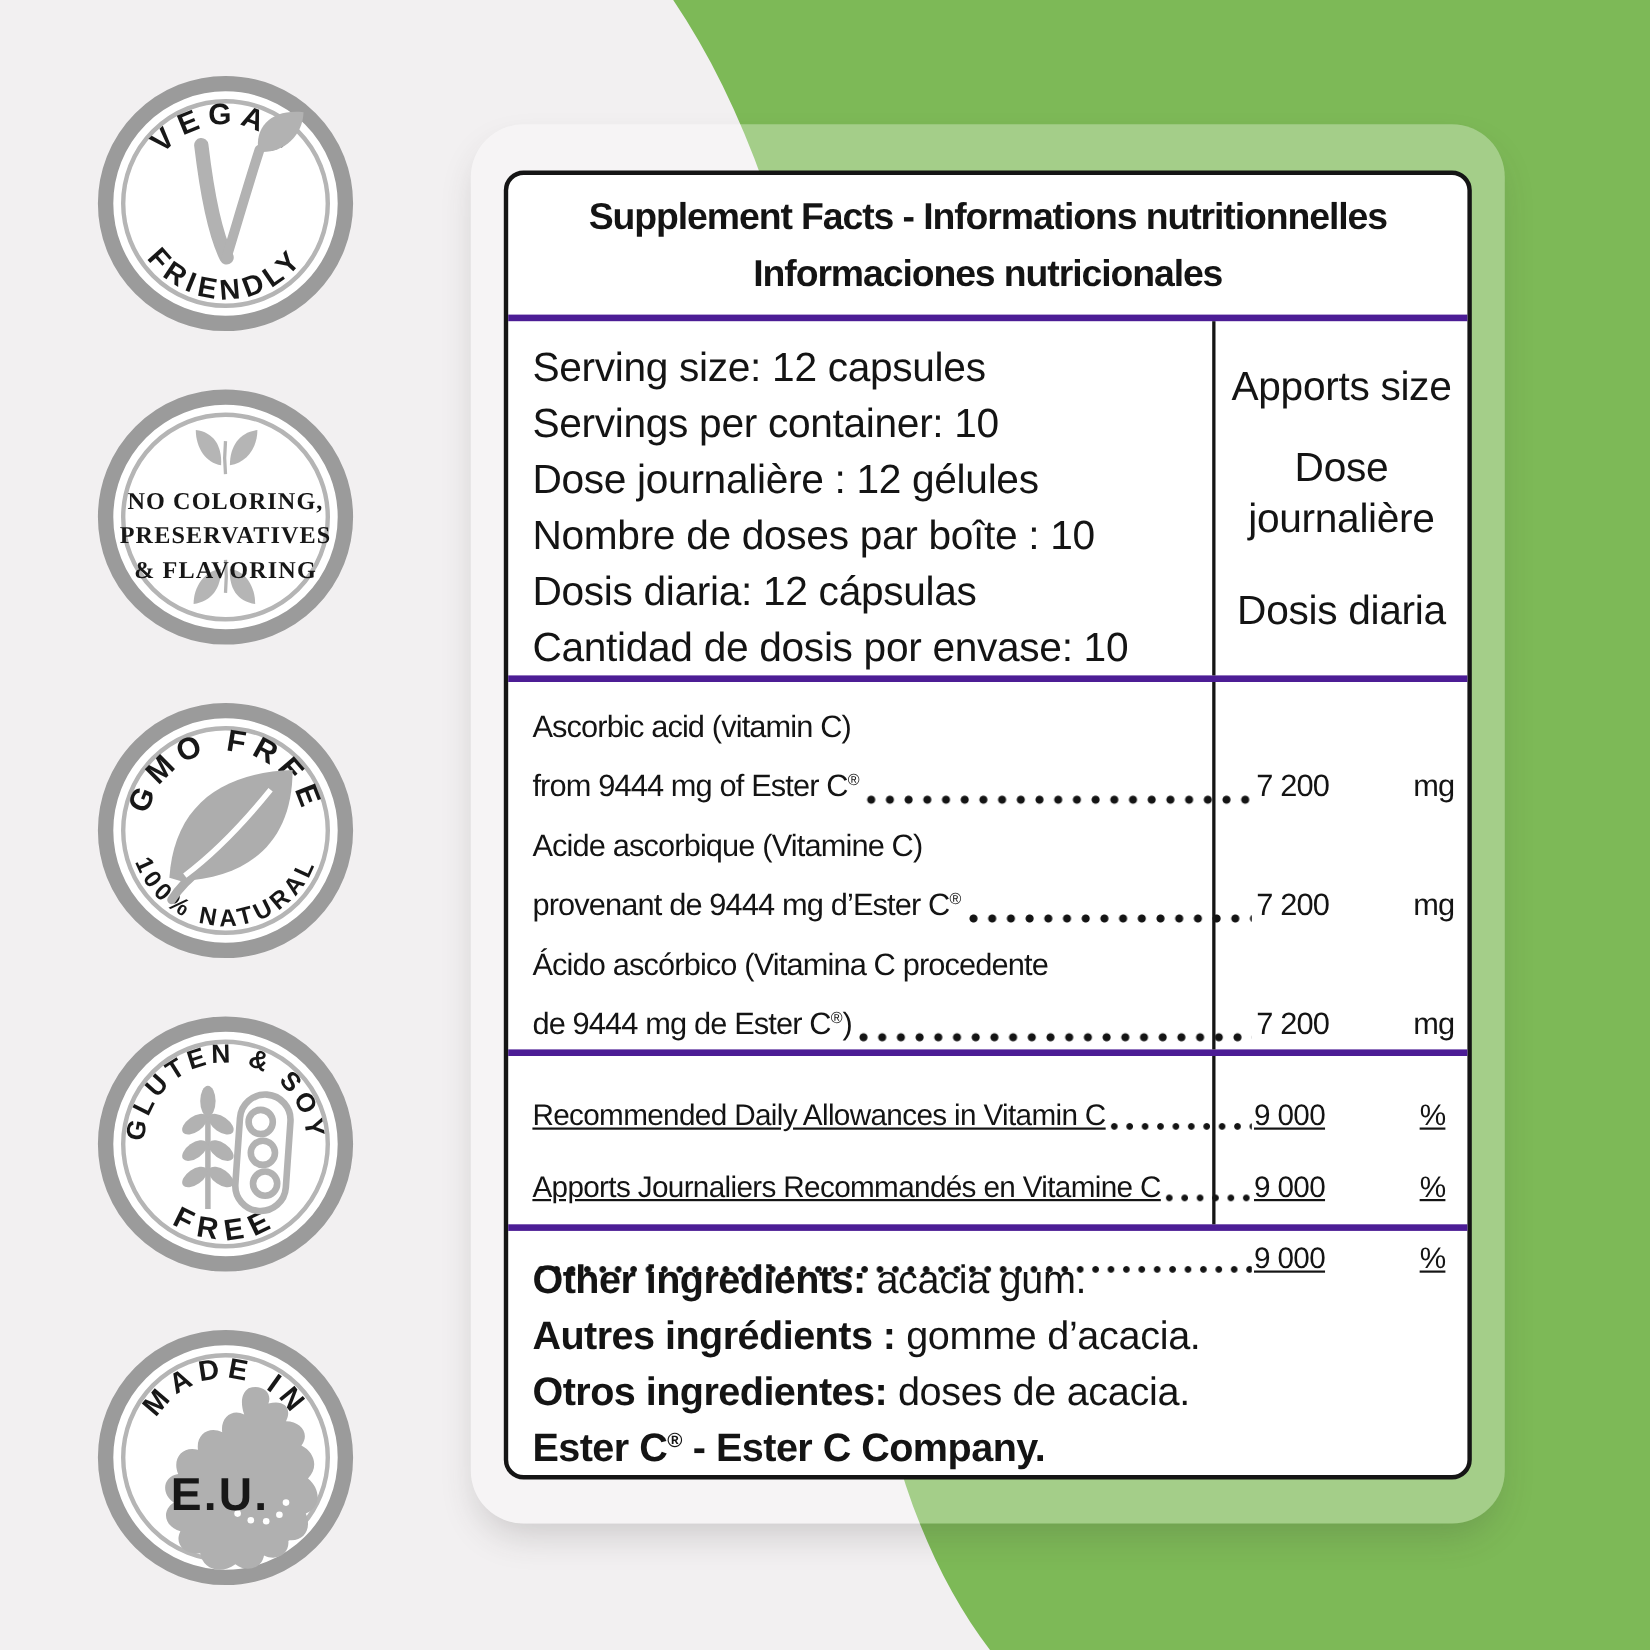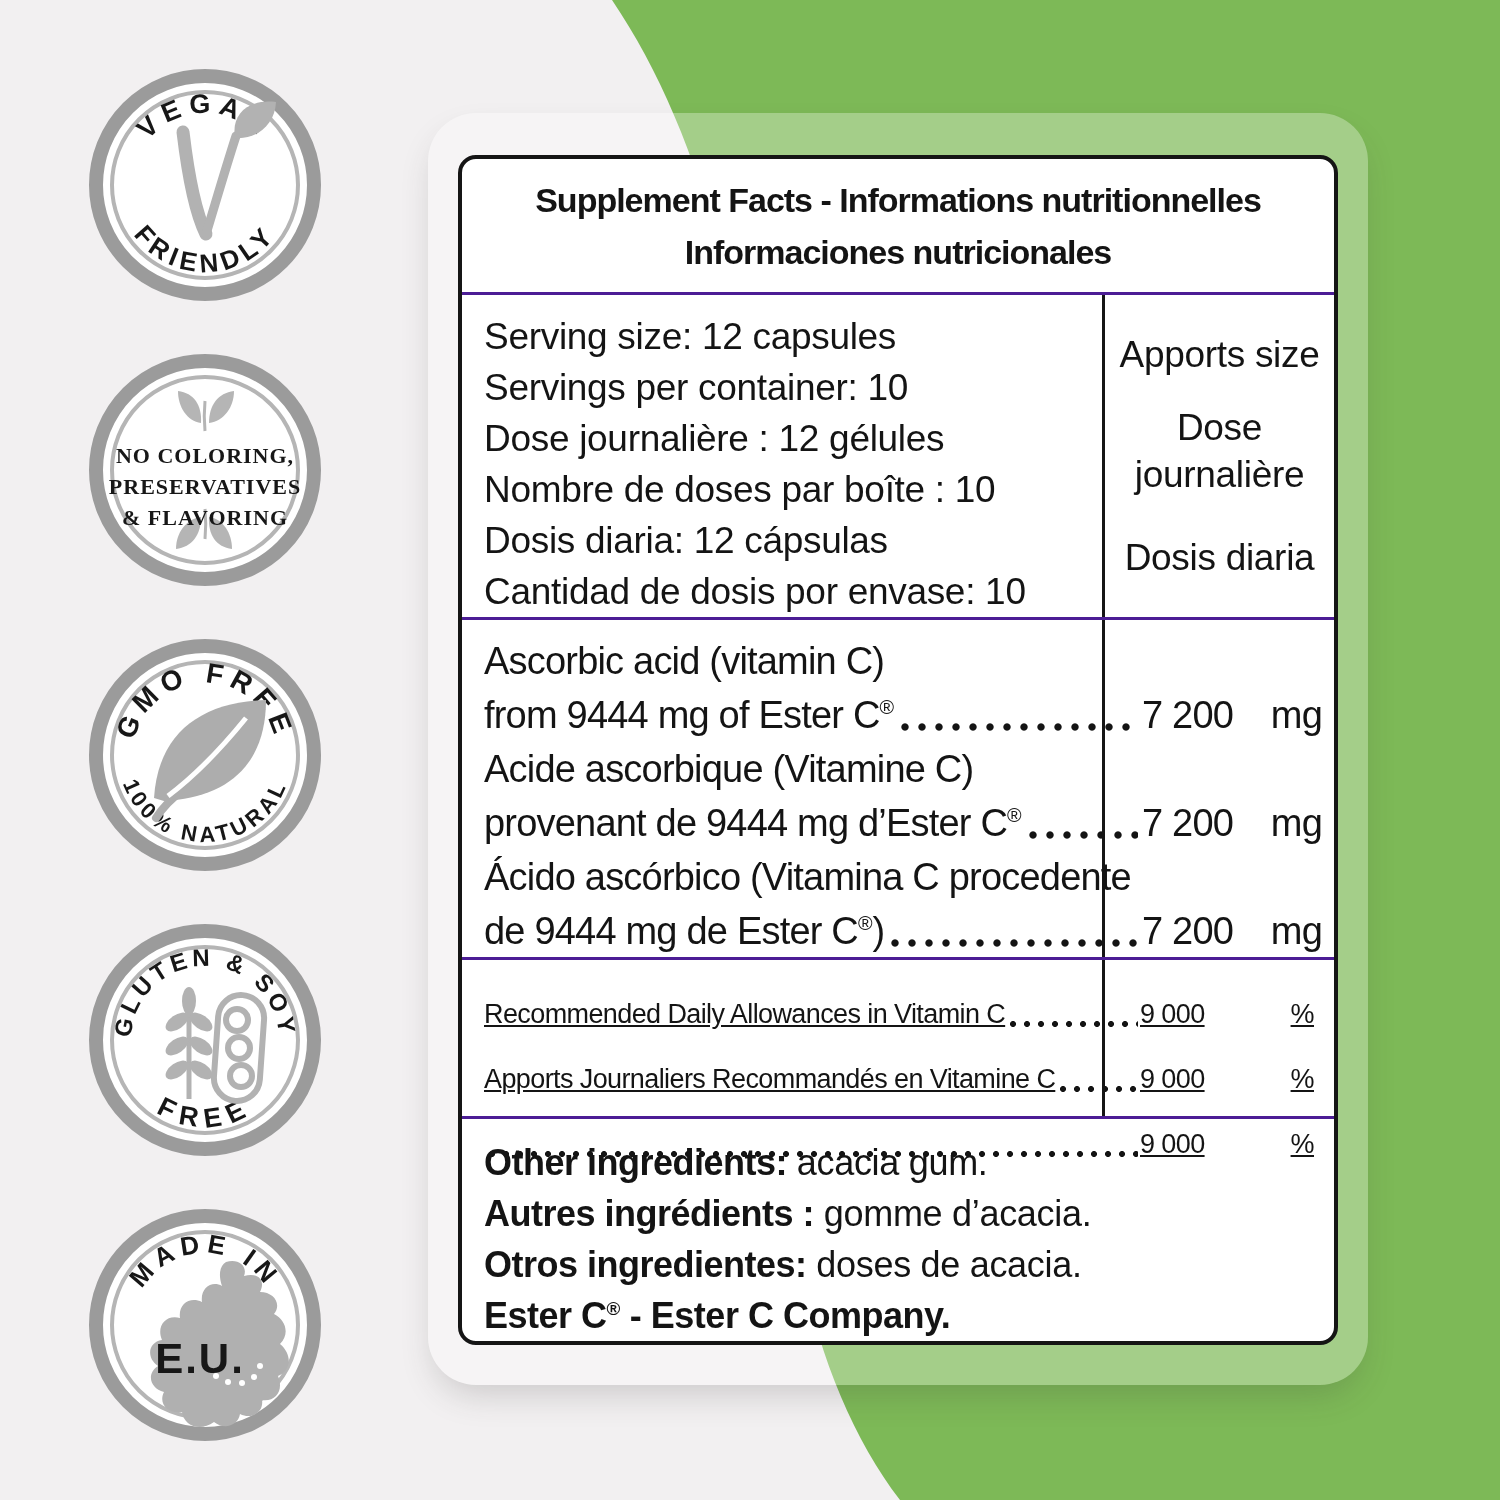--- a/index.html
+++ b/index.html
@@ -4,30 +4,30 @@
 <style>
   html,body{margin:0;padding:0;}
   .stage{position:relative;width:1500px;height:1500px;background:#f2f0f1;overflow:hidden;
          font-family:"Liberation Sans",sans-serif;color:#141414;}
   .bg{position:absolute;left:0;top:0;width:1500px;height:1500px;}
   .card{position:absolute;left:428px;top:113px;width:940px;height:1272px;border-radius:48px;
         background:rgba(255,255,255,0.30);box-shadow:0 16px 34px -8px rgba(60,55,55,0.22);}
   .panel{position:absolute;left:458px;top:155px;width:880px;height:1190px;background:#ffffff;
          border:4px solid #151515;border-radius:18px;box-sizing:border-box;
          display:flex;flex-direction:column;letter-spacing:-0.3px;}
-  .sec{position:relative;box-sizing:border-box;border-bottom:3px solid #4c1d95;}
+  .sec{position:relative;box-sizing:border-box;border-bottom:6px solid #4c1d95;}
   .vline{position:absolute;left:640px;top:0;bottom:0;width:3px;background:#151515;}
   .sec-title{height:146px;display:flex;flex-direction:column;justify-content:center;align-items:center;
              text-align:center;font-weight:bold;font-size:34px;line-height:52px;letter-spacing:-1px;}
   .sec-serving{height:333px;padding:16px 0 0 22px;font-size:37px;line-height:51px;}
   .serv-col{position:absolute;left:643px;right:0;top:0;bottom:0;display:flex;flex-direction:column;
             justify-content:center;align-items:center;text-align:center;font-size:37px;line-height:47px;
             padding:0 6px;}
   .serv-col .c1{margin-bottom:26px;} .serv-col .c3{margin-top:36px;}
-  .sec-ingredients{height:340px;padding:14px 0 0 22px;font-size:38px;line-height:54px;letter-spacing:-0.8px;}
+  .sec-ingredients{height:340px;padding:14px 0 0 22px;font-size:28px;line-height:54px;letter-spacing:-0.8px;}
   .row{display:flex;align-items:flex-end;}
   .row .lbl{white-space:nowrap;}
   .leader{flex:1 1 auto;min-width:0;height:10px;margin:0 0 10px 6px;
           background-image:radial-gradient(circle at 5px 5px,#141414 3.2px,transparent 4.1px);
           background-size:17px 10px;background-repeat:repeat-x;}
   .val{flex:none;width:196px;display:flex;justify-content:space-between;align-items:flex-end;
        padding:0 12px 0 4px;box-sizing:border-box;}
   sup.reg{font-size:0.52em;vertical-align:super;line-height:0;letter-spacing:0;}
   .sec-rda{height:159px;padding:12px 0 0 22px;font-size:27px;line-height:45px;letter-spacing:-0.6px;text-decoration:underline;}
   .sec-rda .leader{height:8px;margin:0 0 9px 4px;background-size:14px 8px;

